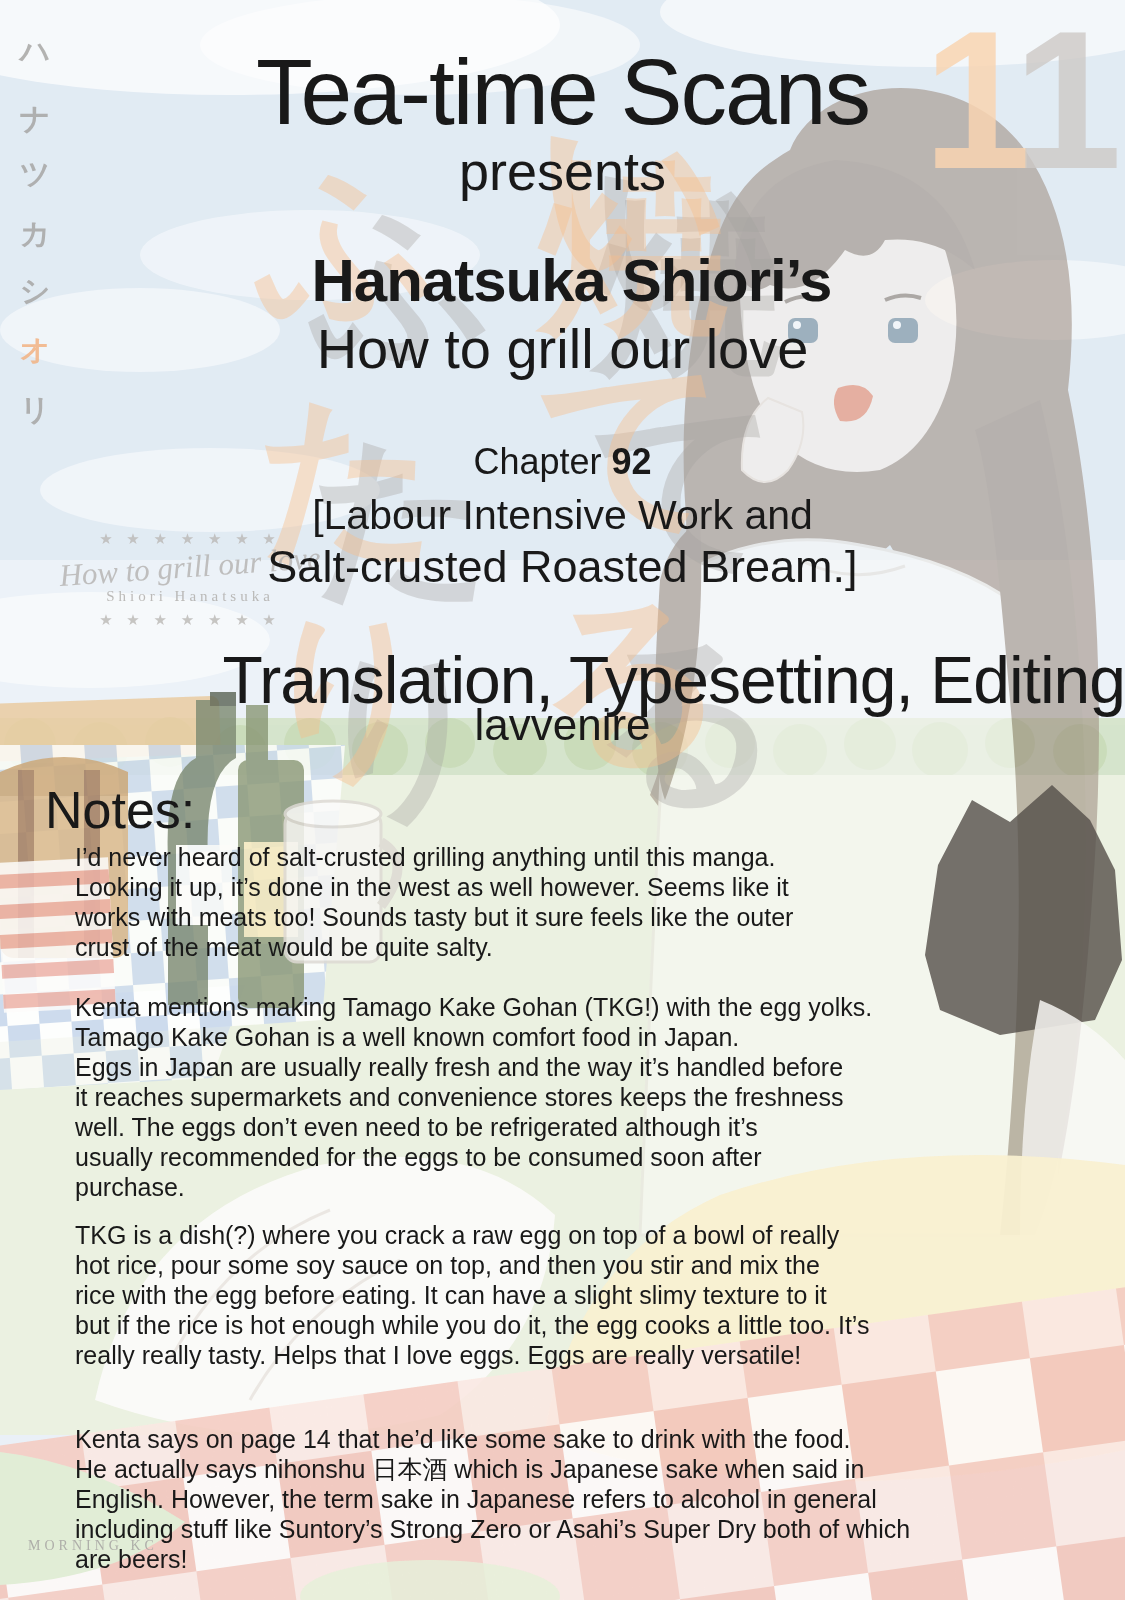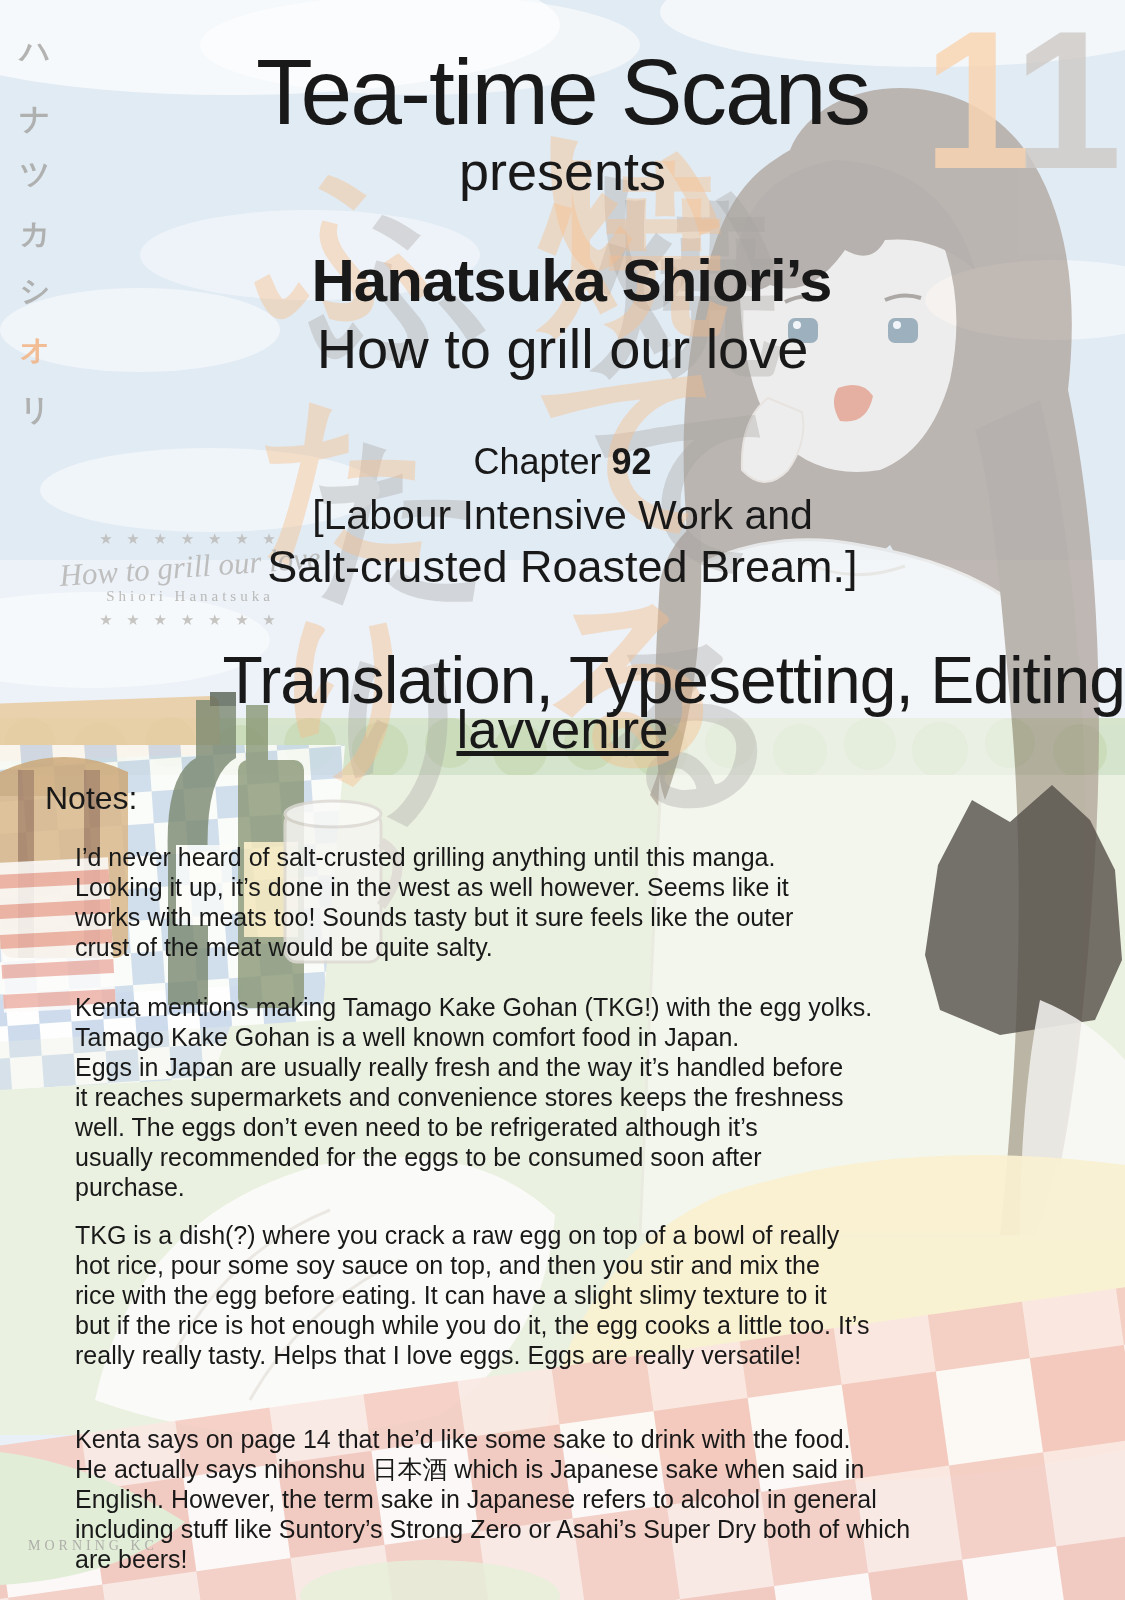--- a/index.html
+++ b/index.html
@@ -57,22 +57,22 @@
   .fg{z-index:10;left:0;width:1125px;text-align:center;line-height:1.08;}
   #group-name{top:42px;font-size:93px;letter-spacing:-2px;}
   #presents{top:142px;font-size:54px;}
   #author-title{top:249px;font-size:60px;font-weight:bold;letter-spacing:-1px;padding-left:18px;}
   #series-title{top:319px;font-size:56px;}
   #chapter-line{top:443px;font-size:36px;}
   #chapter-line .num{font-weight:bold;}
   #chapter-sub1{top:493px;font-size:41px;}
   #chapter-sub2{top:543px;font-size:45px;}
   #credit-roles{top:645px;font-size:66px;font-weight:normal;letter-spacing:-1px;text-align:right;}
-  #credit-name{top:701px;font-size:53px;text-decoration:underline;}
-  #notes-heading{z-index:10;left:45px;top:780px;font-size:32px;}
+  #credit-name{top:701px;font-size:44px;}
+  #notes-heading{z-index:10;left:45px;top:780px;font-size:52px;}
   .note-para{
     z-index:10;left:75px;width:1010px;
     font-size:25px;line-height:30px;white-space:pre;text-align:left;
   }
   #note-p1{top:842px;}
   #note-p2{top:992px;}
   #note-p3{top:1220px;}
   #note-p4{top:1393px;margin-top:31px;}
 </style>
 </head>

